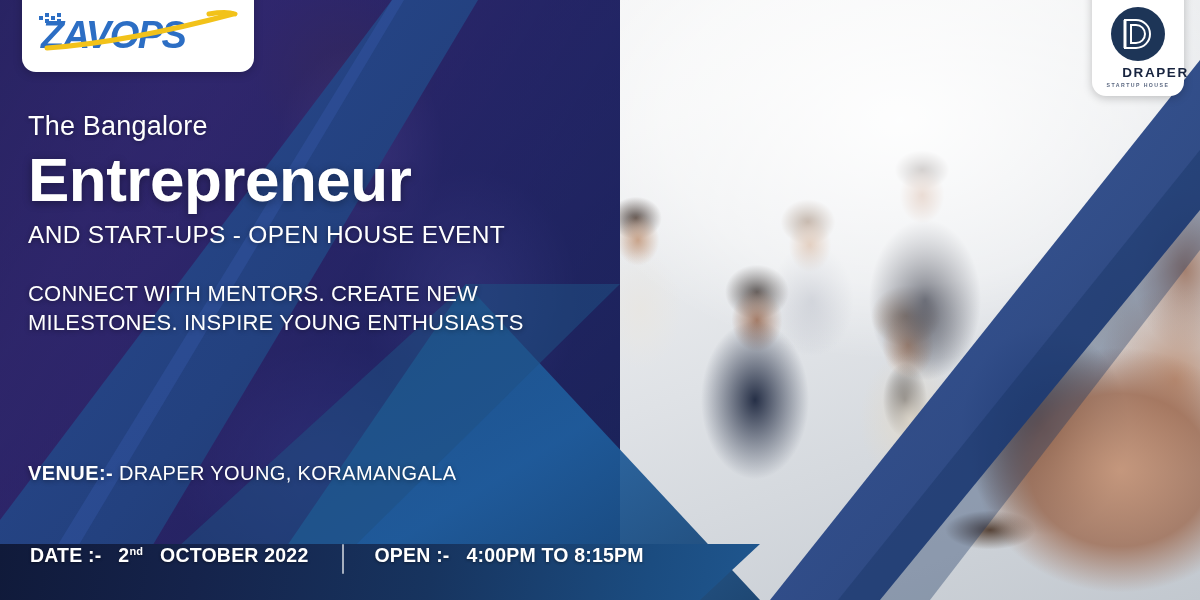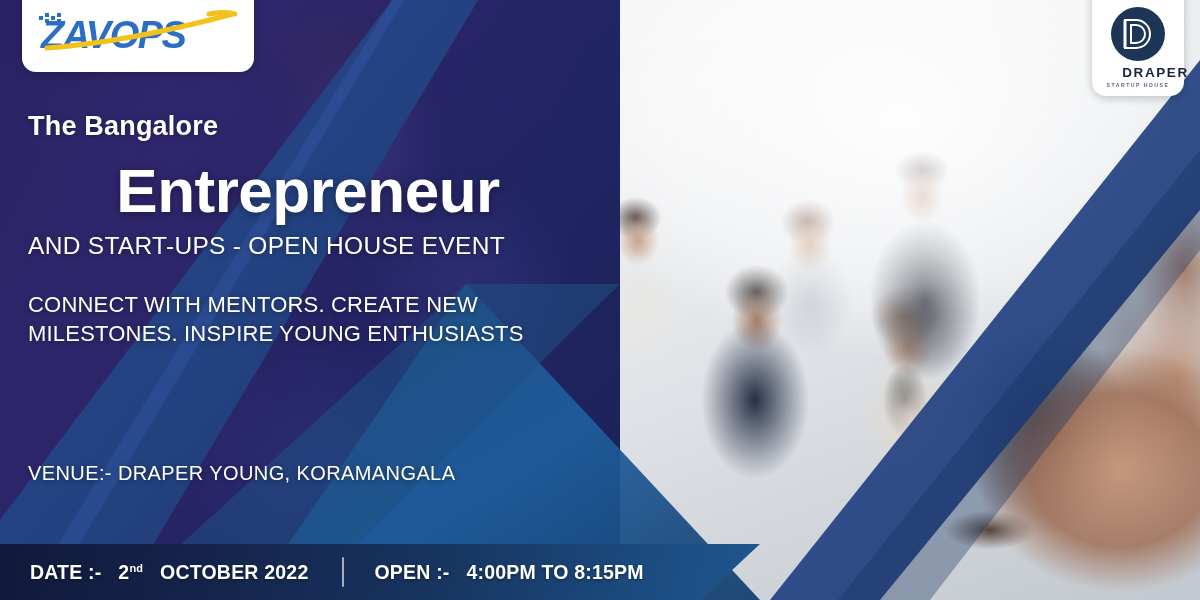--- a/index.html
+++ b/index.html
@@ -123,55 +123,54 @@
   }
   .draper-sub{
     font-size:5.2px; font-weight:600; letter-spacing:1.45px; color:#5a6780;
     margin-top:3px; line-height:1;
   }
 
   
   .content{ position:absolute; left:28px; top:112px; width:560px; z-index:6; }
 
   .kicker{
-    font-size:27px; font-weight:700; color:#ffffff; letter-spacing:.2px;
+    font-size:27px; font-weight:400; color:#ffffff; letter-spacing:.2px;
     line-height:1.1; text-shadow:0 1px 4px rgba(0,0,0,.35);
   }
   .headline{
     font-size:62px; font-weight:700; color:#ffffff; letter-spacing:-.5px;
-    line-height:1.06; margin-top:16px;
+    line-height:1.06; margin-top:5px;
     text-shadow:0 2px 8px rgba(0,0,0,.38);
-    text-align:center;
   }
   .subhead{
     font-size:24.5px; font-weight:400; color:#ffffff; letter-spacing:.3px;
     line-height:1.1; margin-top:10px;
     text-shadow:0 1px 5px rgba(0,0,0,.4);
   }
   .tagline{
     font-size:22px; font-weight:400; color:#ffffff; letter-spacing:.2px;
     line-height:1.28; margin-top:31px;
     text-shadow:0 1px 5px rgba(0,0,0,.42);
   }
   .venue{
     position:absolute; left:28px; top:460px; width:460px; z-index:6;
     font-size:20px; font-weight:400; color:#ffffff; letter-spacing:.4px;
     line-height:1.32; text-shadow:0 1px 5px rgba(0,0,0,.42);
   }
-  .venue b{ font-weight:400; }
+  .venue b{ font-weight:700; }
 
   
   .footer{
     position:absolute; left:0; bottom:0; width:900px; height:56px; z-index:7;
     background:linear-gradient(100deg,#101a3a 0%,#15234b 22%,#17345f 48%,#1b4c80 72%,#2463a0 100%);
     clip-path:polygon(0 0, 760px 0, 700px 56px, 0 56px);
   }
   .footer-inner{
     position:absolute; left:0; bottom:0; width:760px; height:56px; z-index:8;
-    display:flex; align-items:center; padding-left:30px; gap:8px;
+    display:flex; padding-left:30px; gap:8px;
   }
   .f-date, .f-time{
     font-size:19.5px; font-weight:700; color:#ffffff; letter-spacing:.2px;
     white-space:nowrap; text-shadow:0 1px 3px rgba(0,0,0,.45);
   }
   .f-date sup{ font-size:11px; vertical-align:super; }
   .f-sep{
     width:2px; height:30px; background:rgba(255,255,255,.62);
     margin:0 22px 0 26px; border-radius:1px;
   }

